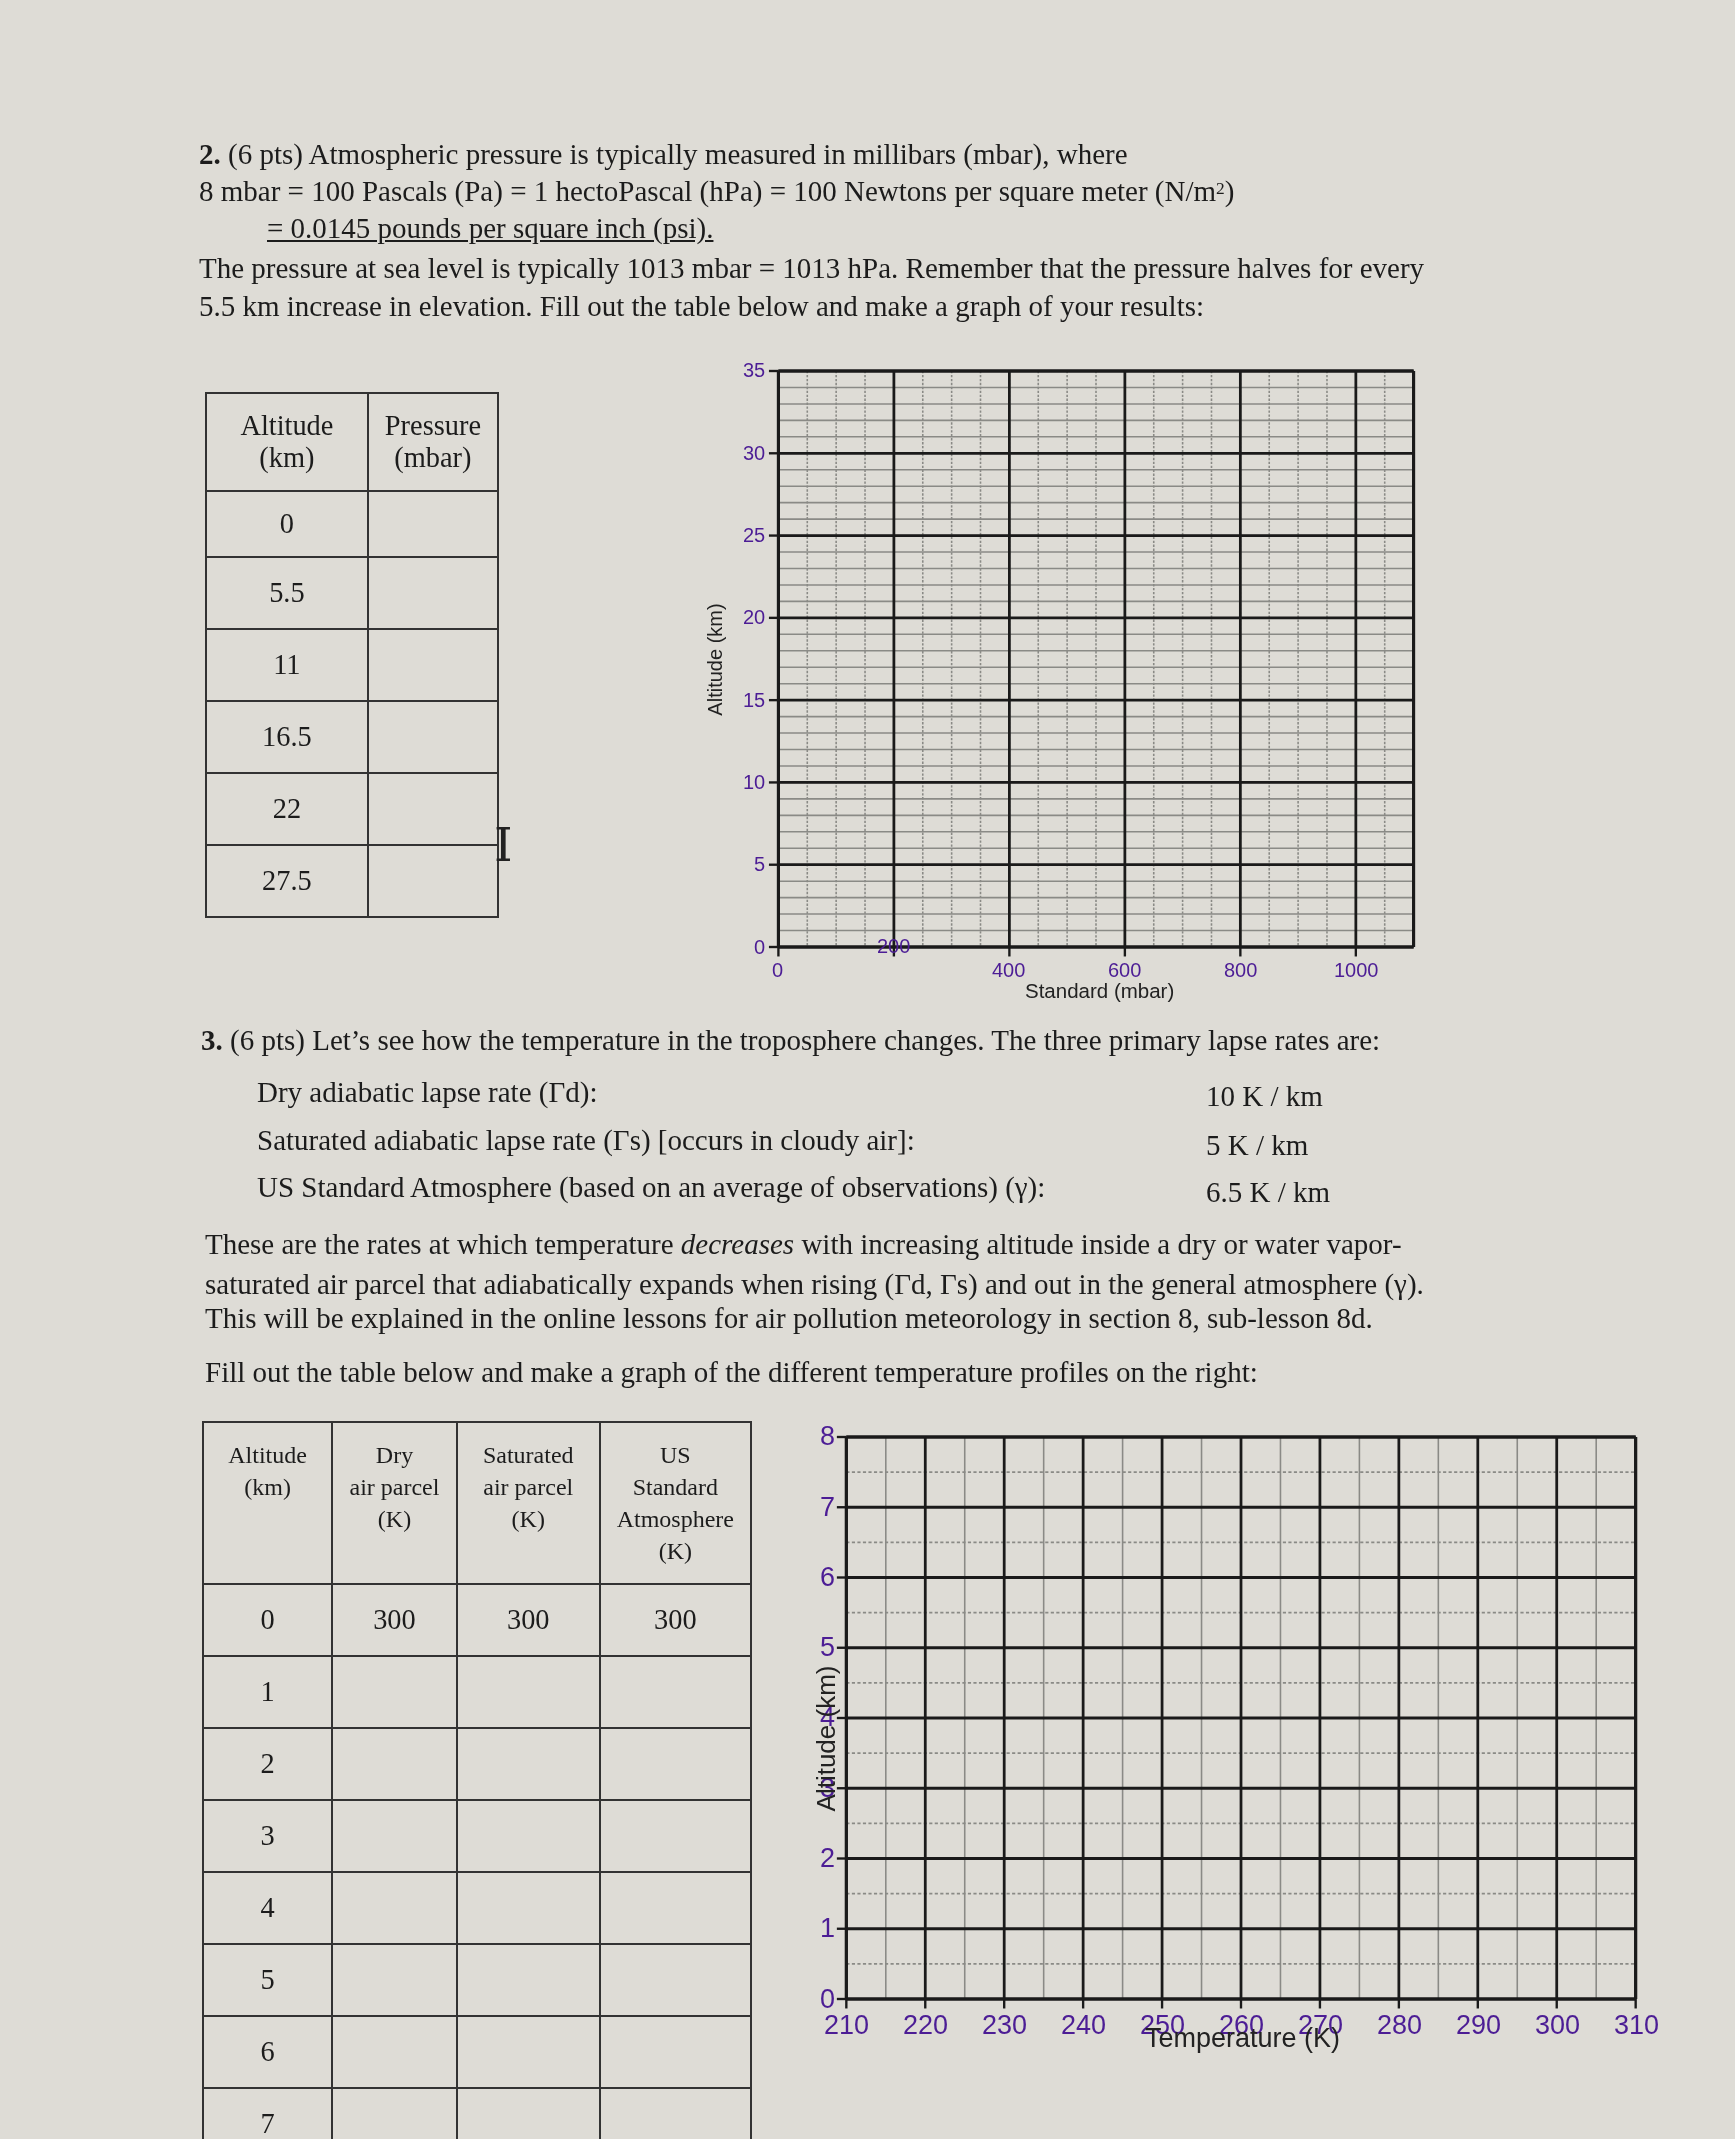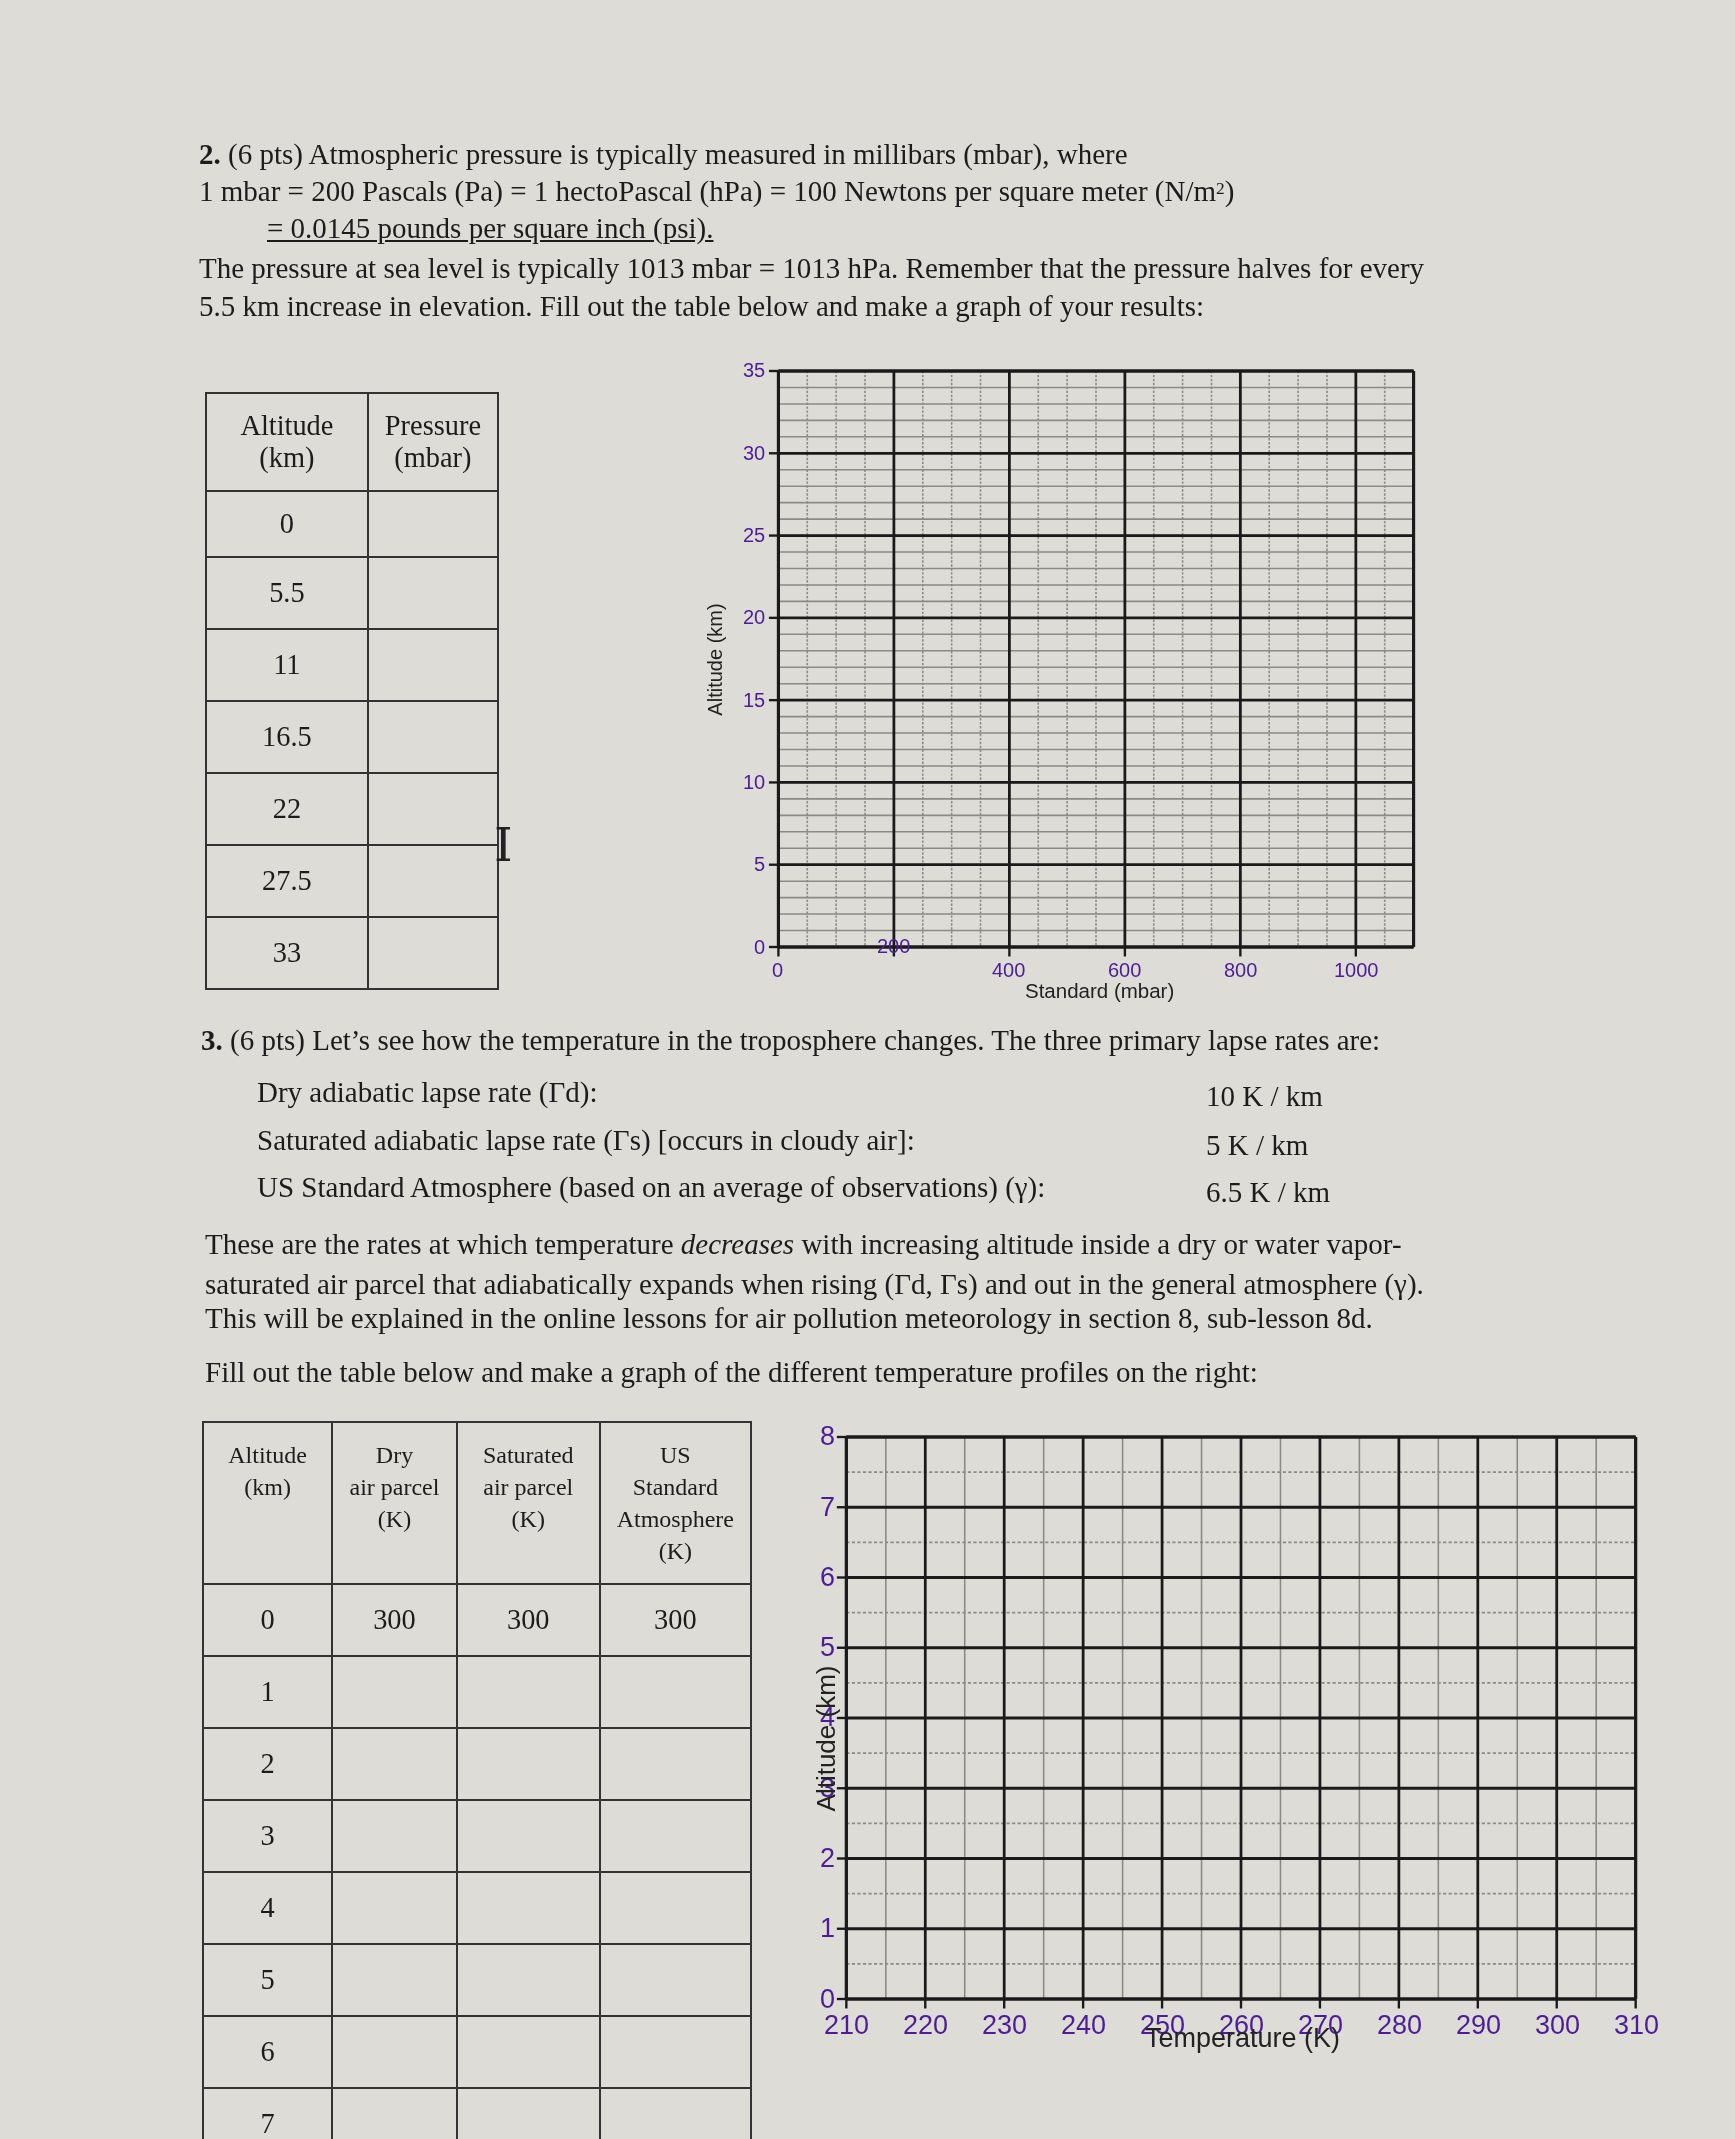--- a/index.html
+++ b/index.html
@@ -36,21 +36,21 @@
 </style>
 </head>
 <body>
 
 <div class="line" style="left:199px; top:137px;">
   <span class="b">2.</span>
   <span>(6 pts)</span>
   <span>Atmospheric pressure is typically measured in millibars (mbar), where</span>
 </div>
 <div class="line" style="left:199px; top:174px;">
-  <span>1 mbar = 200 Pascals (Pa) = 1 hectoPascal (hPa) = 100 Newtons per square meter (N/m</span><sup>2</sup><span>)</span>
+  <span>8 mbar = 100 Pascals (Pa) = 1 hectoPascal (hPa) = 100 Newtons per square meter (N/m</span><sup>2</sup><span>)</span>
 </div>
 <div class="line" style="left:267px; top:211px;text-decoration:underline;">= 0.0145 pounds per square inch (psi).</div>
 <div class="line" style="left:199px; top:251px;">The pressure at sea level is typically 1013 mbar = 1013 hPa. Remember that the pressure halves for every</div>
 <div class="line" style="left:199px; top:289px;">5.5 km increase in elevation. Fill out the table below and make a graph of your results:</div>
 
 <table class="ws" style="left:205px; top:392px; width:294px;">
   <tbody>
       <tr style="height:80px;">
     <th style="width:136px;">
       <div>Altitude</div>
@@ -76,24 +76,20 @@
   <tr style="height:54px;">
         <td>16.5</td>
         <td></td>
       </tr>
   <tr style="height:54px;">
         <td>22</td>
         <td></td>
       </tr>
   <tr style="height:54px;">
         <td>27.5</td>
-        <td></td>
-      </tr>
-  <tr style="height:54px;">
-        <td>33</td>
         <td></td>
       </tr>
 </tbody>
   </table>
 
 <div class="cursor-ibeam" style="left:494px; top:821px; line-height:47px;">I</div>
 
 <div class="chart" style="left:778px; top:371px; width:636px; height:576px;">
   <svg id="chart1-svg" width="636" height="576" viewBox="0 0 805 730">
       <line x1="0" y1="0" x2="0" y2="730" stroke="#8a8a86" stroke-width="2" stroke-dasharray="3,2"></line>

